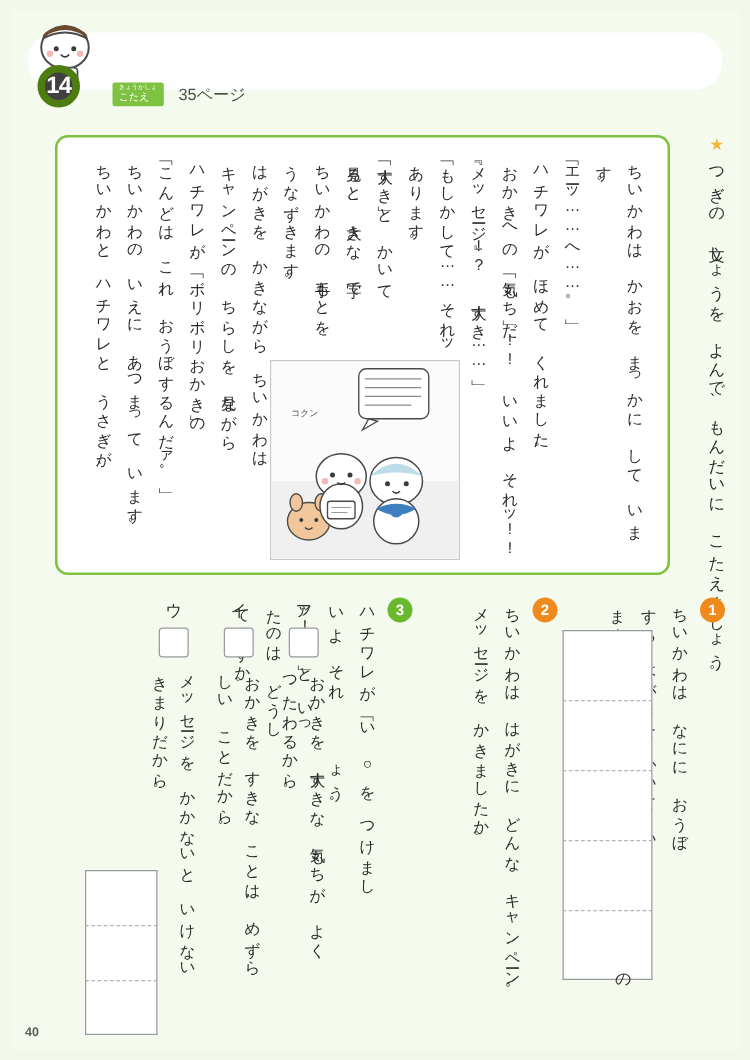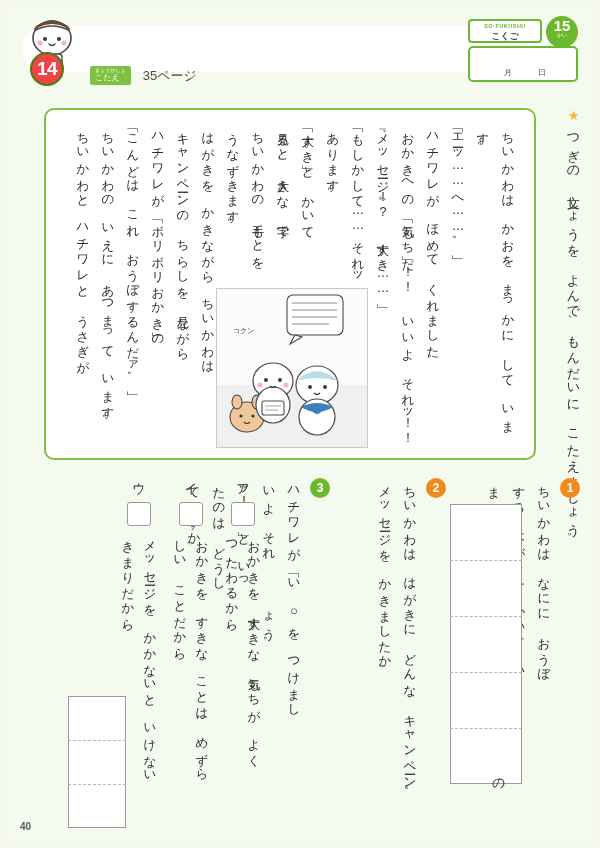--- a/index.html
+++ b/index.html
@@ -56,29 +56,29 @@
   }
   .mascot svg { display: block; }
 
   .unit-circle {
     position: absolute;
     left: 22px;
     top: 44px;
     width: 34px;
     height: 34px;
     border-radius: 50%;
-    background: #ef4444;
+    background: #404040;
     color: #fff;
     font-size: 19px;
     font-weight: bold;
     display: flex;
     align-items: center;
     justify-content: center;
     letter-spacing: -0.5px;
-    border: 2px solid #4d7c0f;
+    border: 6px solid #4d7c0f;
     box-sizing: border-box;
   }
 
   .title {
     position: absolute;
     left: 80px;
     top: 24px;
     font-size: 25px;
     font-weight: bold;
     color: #2f2f2f;
@@ -447,38 +447,20 @@
 
 
       <div class="ref-row">
         <span class="ref-badge">
           <span class="ruby-small">きょうかしょ</span>
           <span>こたえ</span>
         </span>
         <span class="ref-text">35ページ</span>
       </div>
 
-      <div class="info-box">
-        <div class="info-top">
-          <div class="info-label">
-            <span class="lab-en">SO-FUKUSHU</span>
-            <span class="lab-jp">こくご</span>
-          </div>
-          <div class="info-num">
-            <span class="n">15</span>
-            <span class="sub">かい</span>
-          </div>
-        </div>
-        <div class="date-box">
-          <div class="date-labels">
-            <span>月</span>
-            <span>日</span>
-          </div>
-        </div>
-      </div>
     </div>
 
     <div class="instruction">
       <div style="display:flex;flex-direction:column;align-items:center;">
         <span class="star">★</span>
         <span class="vtext">つぎの　文しょうを　よんで、もんだいに　こたえましょう。</span>
       </div>
     </div>
 
     <div class="passage-box">

